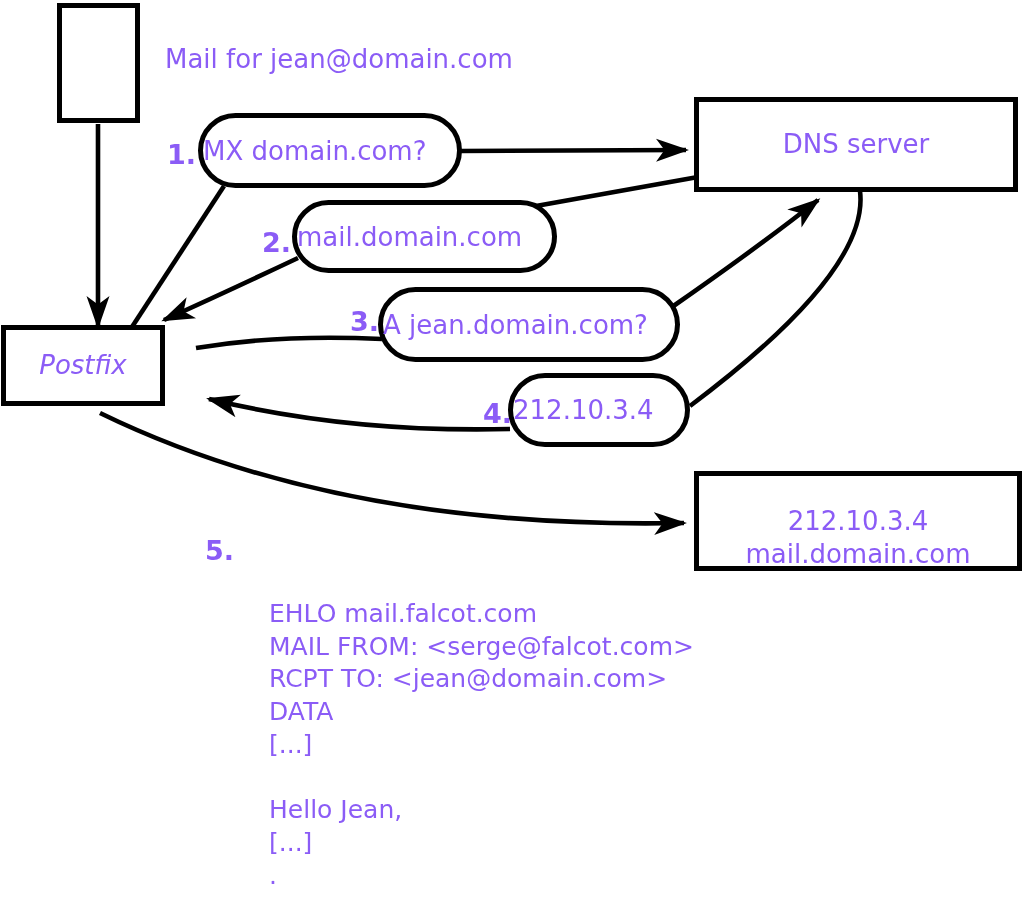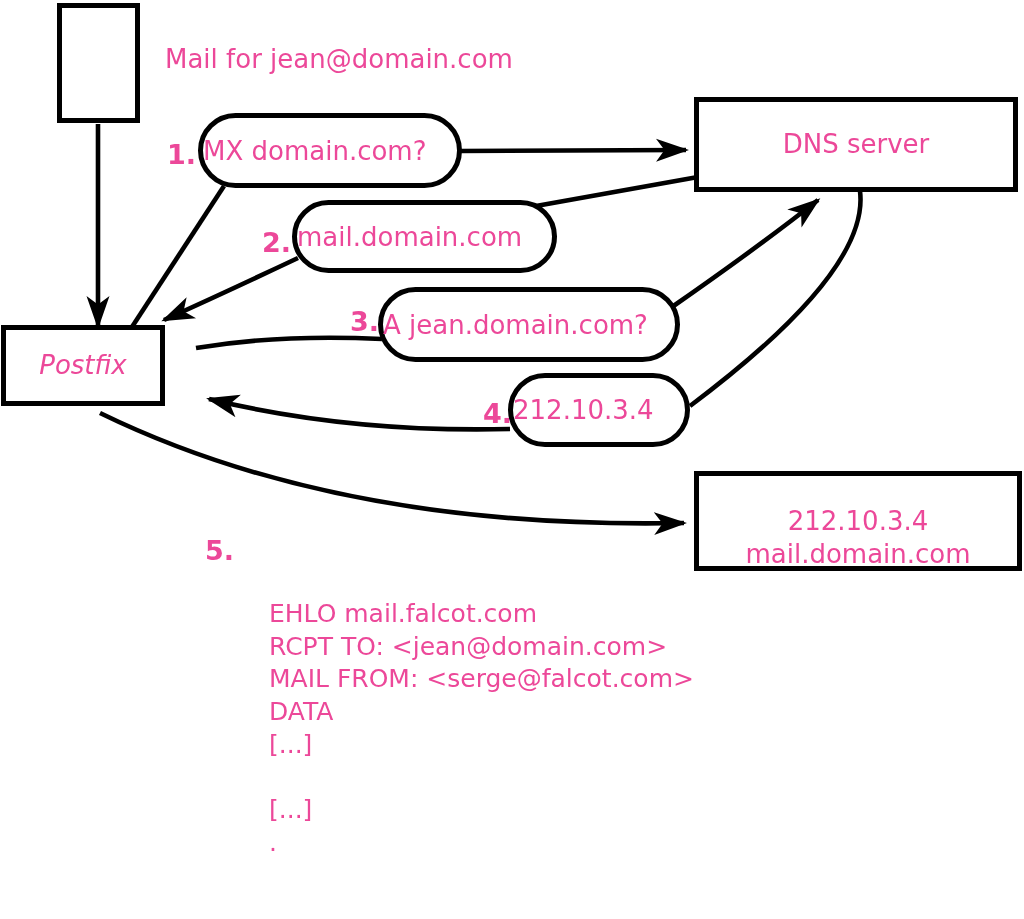--- a/index.html
+++ b/index.html
@@ -6,21 +6,21 @@
   body {
     font-family: "DejaVu Sans", sans-serif;
     background: #ffffff;
   }
   .stage {
     position: relative;
     width: 1024px;
     height: 919px;
     background: #ffffff;
     overflow: hidden;
-    color: #ec4899;
+    color: #8b5cf6;
   }
   svg.connectors {
     position: absolute;
     left: 0; top: 0;
     width: 1024px; height: 919px;
   }
   svg.connectors path.link {
     fill: none;
     stroke: #000000;
     stroke-width: 4.6;
@@ -133,22 +133,23 @@
 
   <div class="stepnum" style="left:483px; top:398px;">4.</div>
   <div class="pill" style="left:508px; top:373px; width:182px; height:74px;">
     <span>212.10.3.4</span>
   </div>
 
   <div class="stepnum" style="left:205px; top:535px;">5.</div>
 
   <div class="smtp-block">
     <div class="smtp-line">EHLO mail.falcot.com</div>
+    <div class="smtp-line">MAIL FROM: &lt;serge@falcot.com&gt;</div>
     <div class="smtp-line">RCPT TO: &lt;jean@domain.com&gt;</div>
-    <div class="smtp-line">MAIL FROM: &lt;serge@falcot.com&gt;</div>
     <div class="smtp-line">DATA</div>
     <div class="smtp-line">[...]</div>
     <div class="smtp-line"></div>
+    <div class="smtp-line">Hello Jean,</div>
     <div class="smtp-line">[...]</div>
     <div class="smtp-line">.</div>
   </div>
 
 </div>
 
 </body></html>

